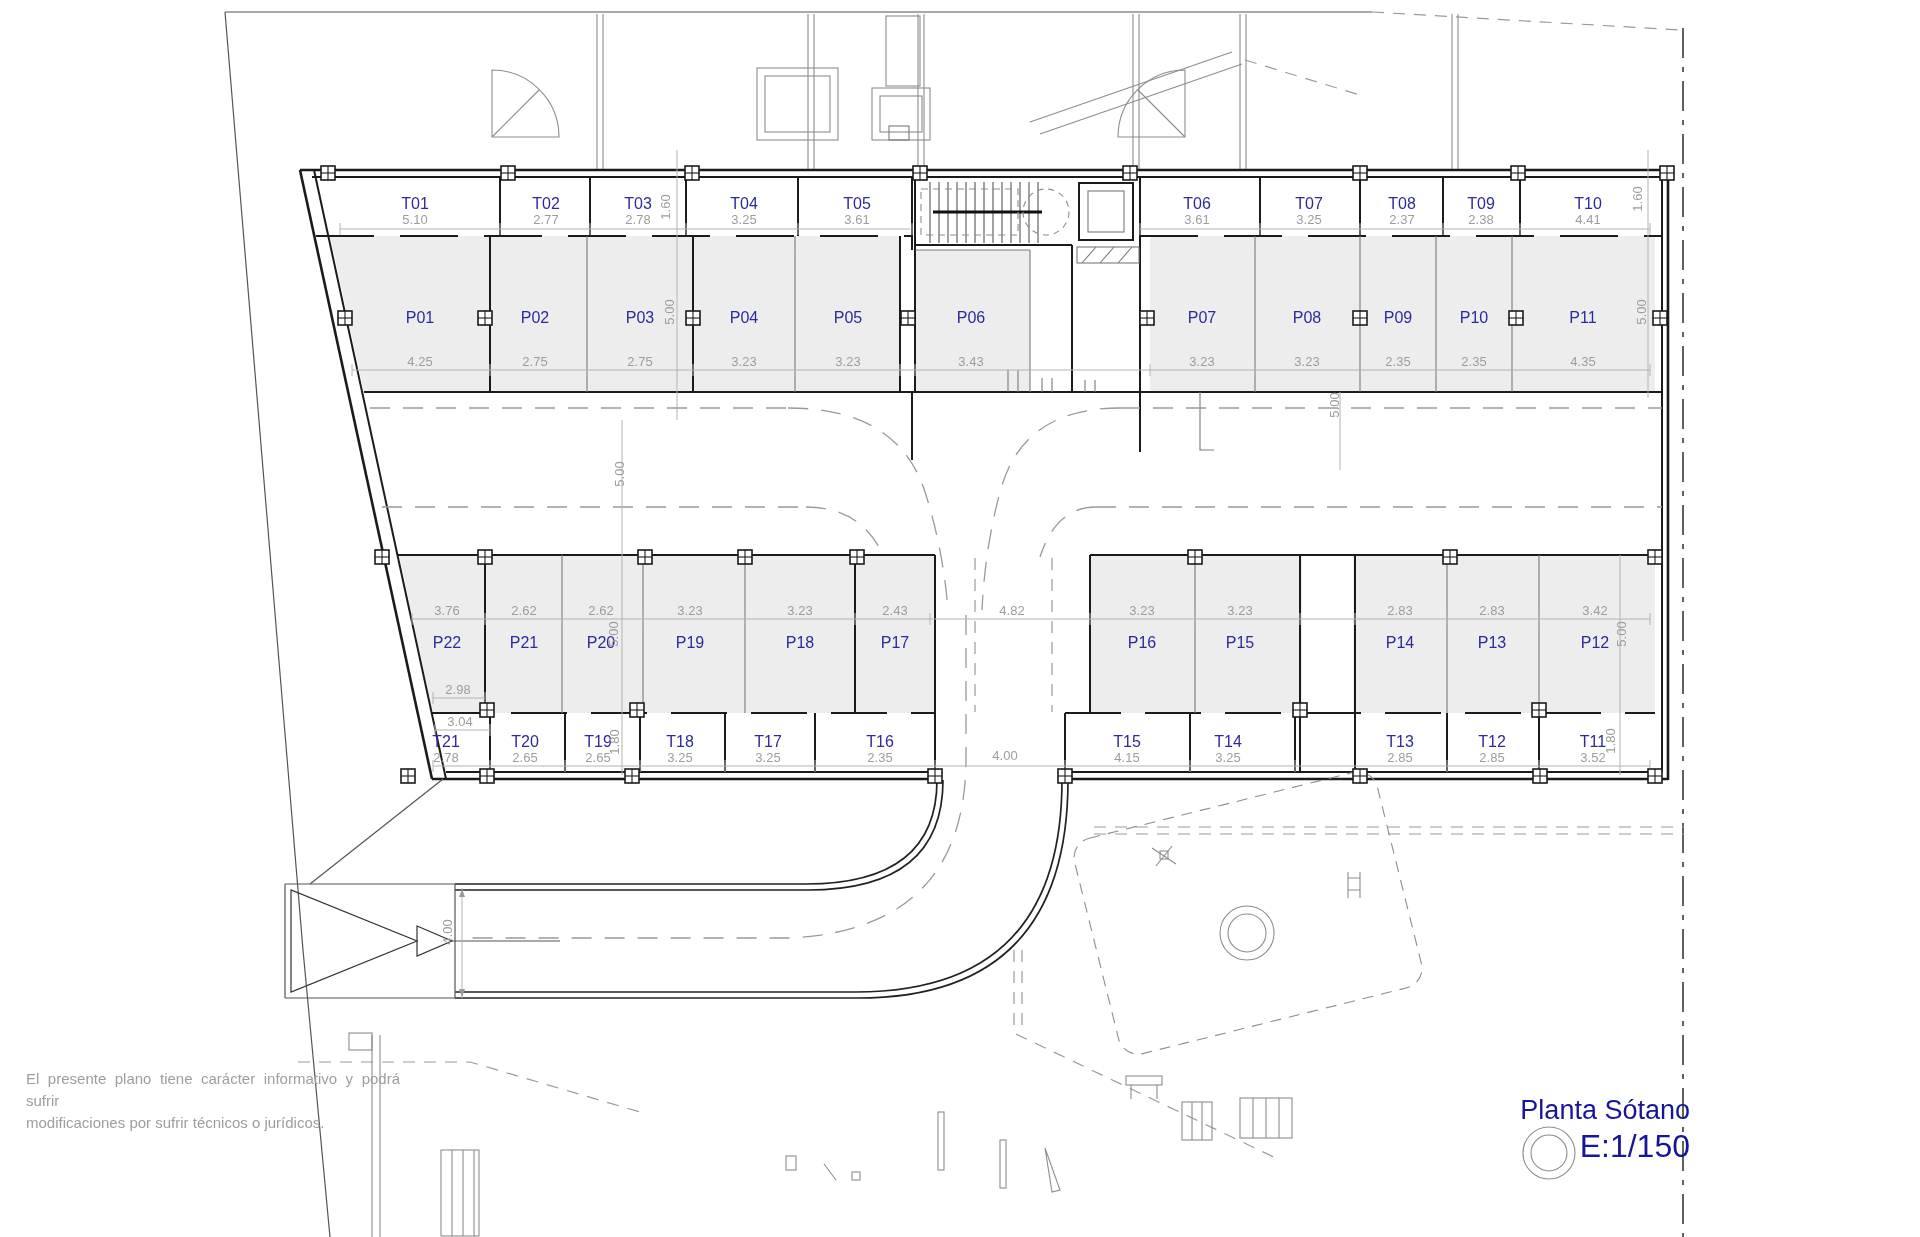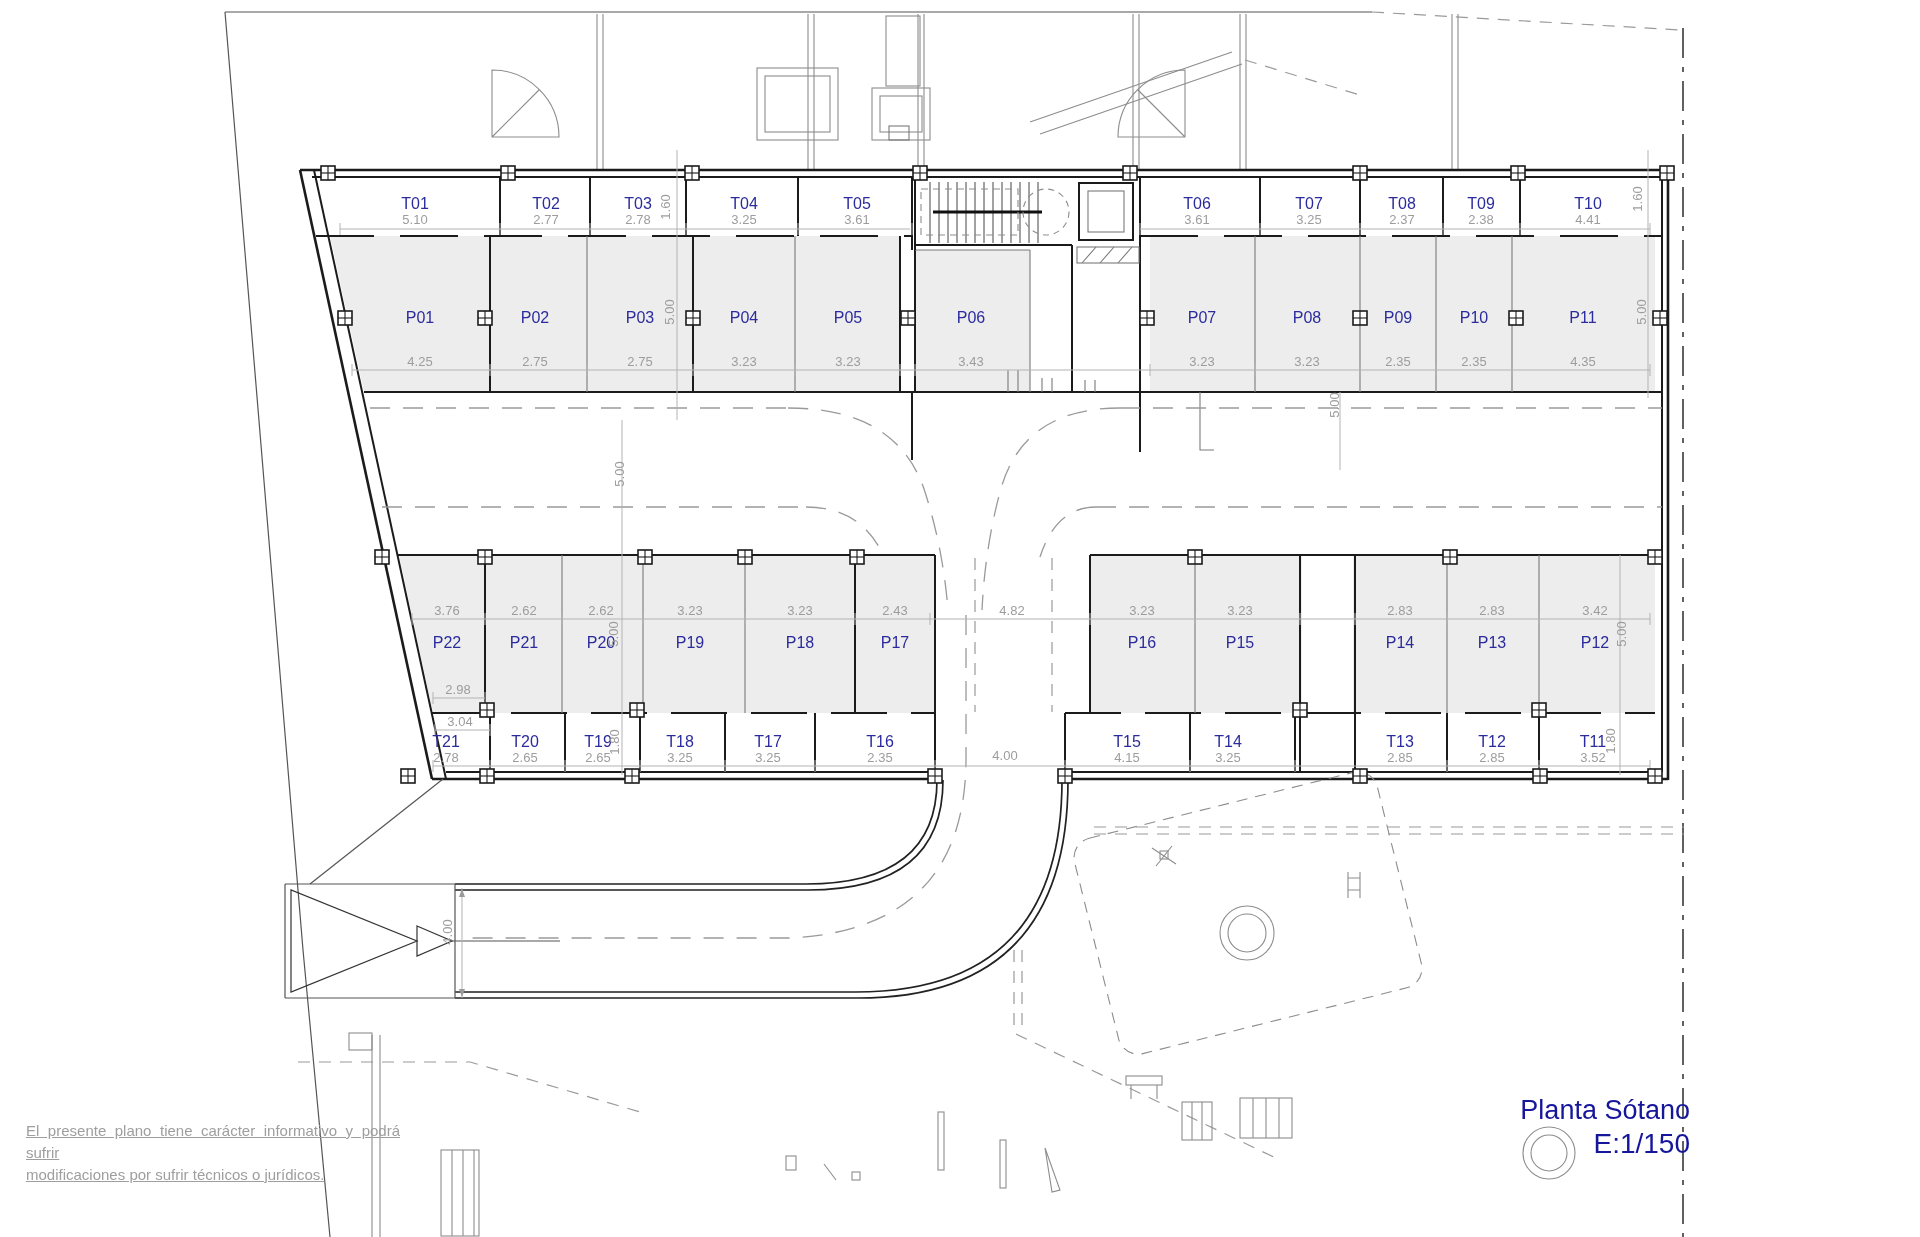--- a/index.html
+++ b/index.html
@@ -16,26 +16,26 @@
   .diml{stroke:#b3b3b3;stroke-width:1;fill:none}
   .dsh{stroke:#9a9a9a;stroke-width:1.3;fill:none;stroke-dasharray:20 13}
   .dsh2{stroke:#9a9a9a;stroke-width:1.2;fill:none;stroke-dasharray:12 9}
   .site{stroke:#555;stroke-width:1.2;fill:none}
   .deco{stroke:#8d8d8d;stroke-width:1.1;fill:none}
   .road{stroke:#222;stroke-width:1.7;fill:none}
   .fillp{fill:#ededed;stroke:none}
   text.lbl{fill:#2b2b9e;font-size:16px;text-anchor:middle;font-family:"Liberation Sans",sans-serif;}
   text.dim{fill:#9d9d9d;font-size:13px;text-anchor:middle;font-family:"Liberation Sans",sans-serif;}
   
-  .disclaimer{position:absolute;left:26px;top:1120px;width:374px;font-size:15px;
-              color:#9e9e9e;line-height:1.45;text-decoration:underline;}
+  .disclaimer{position:absolute;left:26px;top:1068px;width:374px;font-size:15px;
+              color:#9e9e9e;line-height:1.45;}
   .disclaimer .d1{text-align:justify;text-align-last:justify;}
   .titleblock{position:absolute;right:30px;top:1094px;text-align:right;color:#16169b;font-weight:normal;}
   .titleblock .t1{font-size:27px;line-height:1.2;}
-  .titleblock .t2{font-size:28px;line-height:1.3;text-align:right;}
+  .titleblock .t2{font-size:32px;line-height:1.3;text-align:right;}
 </style>
 </head>
 <body>
 
 <div class="page">
 
 <svg width="1920" height="1237" viewBox="0 0 1920 1237">
   <defs>
     <g id="col">
       <rect x="-7" y="-7" width="14" height="14" fill="#fff" stroke="#1b1b1b" stroke-width="1.6"></rect>

